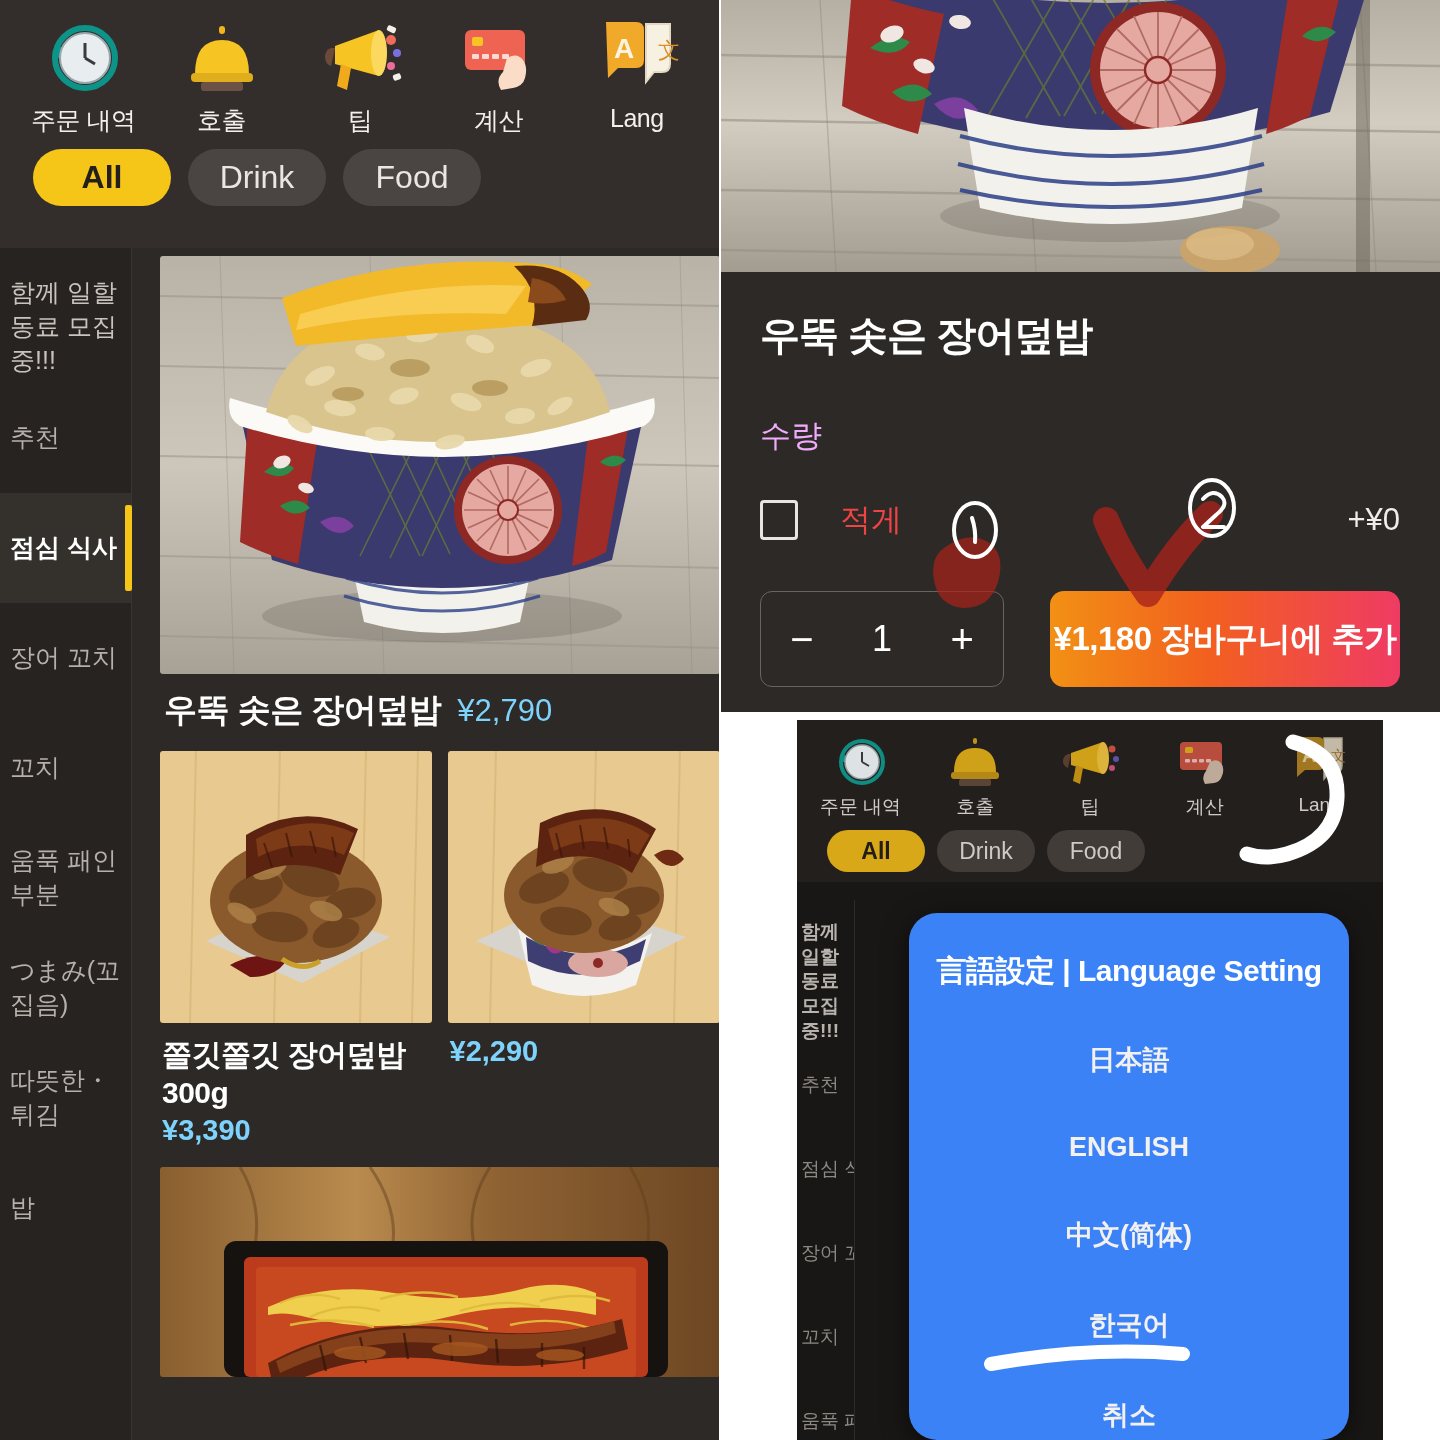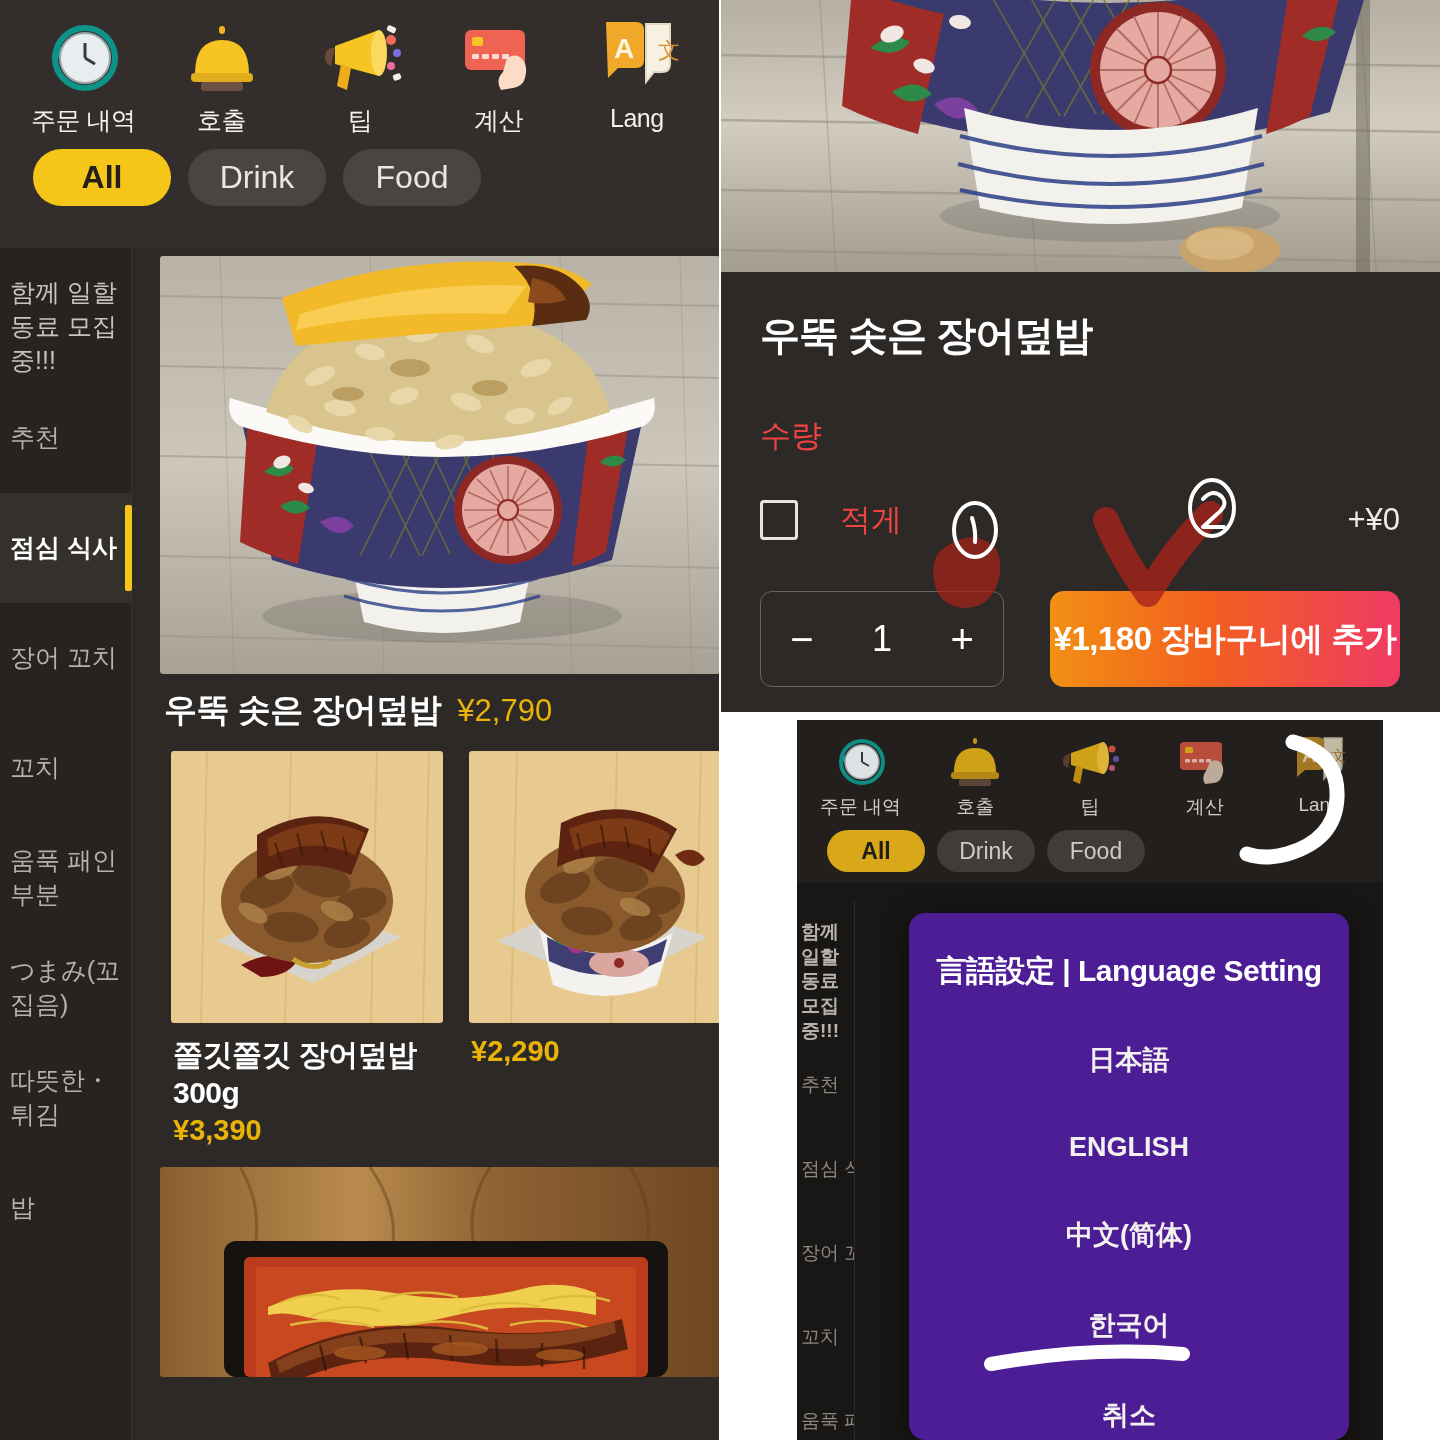--- a/index.html
+++ b/index.html
@@ -56,35 +56,35 @@
   }
 
   
   .content {
     position:absolute; left:132px; top:248px; width:588px; height:1192px;
     padding: 8px 0 0 28px; overflow:hidden;
   }
   .card-big { width:560px; }
   .titleline { margin: 14px 0 0 4px; display:flex; align-items:baseline; gap:16px; flex-wrap:wrap; }
   .pname { font-size:33px; font-weight:bold; color:#ffffff; letter-spacing:-0.5px;}
-  .pprice { font-size:31px; color:#eab308; }
+  .pprice { font-size:31px; color:#7dd3fc; }
   .row2 { display:flex; gap:15px; margin-top:18px; }
-  .card-sm { width:320px;margin-left:11px; }
+  .card-sm { width:320px; }
   .card-sm .pname { font-size:30px; display:block; }
   .card-sm .pprice { font-size:29px; display:block; margin-top:4px;font-weight:bold;}
 
   
   #panelB {
     position:absolute; left:720px; top:0; width:720px; height:712px;
     background:#2d2926; overflow:hidden;
   }
   .bhero { width:720px; height:272px; overflow:hidden; position:relative; }
   .bbody { padding: 36px 40px 0 40px; position:relative; height:440px;}
   .btitle { font-size:40px; font-weight:bold; color:#fff; letter-spacing:-1px;}
-  .bsub { font-size:31px; color:#ef4444; margin-top:52px;}
+  .bsub { font-size:31px; color:#f0abfc; margin-top:52px;}
   .optrow { display:flex; align-items:center; margin-top:42px;}
   .cbox { width:38px; height:40px; border:3px solid #e8e5e2; border-radius:4px;}
   .optname { font-size:31px; color:#ef4444; margin-left:42px;}
   .optprice { margin-left:auto; font-size:31px; color:#efedeb;}
   .actionrow { display:flex; align-items:center; margin-top:50px; gap:46px;}
   .stepper {
     width:244px; height:96px; border:1px solid #6a6460; border-radius:12px;
     display:flex; align-items:center; justify-content:space-around;
     color:#fff; font-size:36px;
   }
@@ -123,21 +123,21 @@
   .c-sidebar {
     position:absolute; left:0; top:180px; width:58px; bottom:0;
     border-right:1px solid #2e2a27;
   }
   .c-cat { font-size:19px; color:#8d8782; padding:0 4px; display:flex;
            align-items:center; min-height:84px; overflow:hidden; white-space:nowrap;}
   .c-cat.first { color:#b9b3ae; font-weight:bold; min-height:104px; line-height:1.3;
                  white-space:normal; align-items:flex-start; padding-top:20px;}
   .dialog {
     position:absolute; left:112px; top:193px; width:440px; height:527px;
-    background:#4c1d95; border-radius:16px;
+    background:#3b82f6; border-radius:28px;
     box-shadow:0 6px 26px rgba(0,0,0,.55);
     display:flex; flex-direction:column; align-items:center;
     padding-top:38px;
   }
   .dlg-title { font-size:30px; font-weight:bold; color:#fff; letter-spacing:-0.5px;}
   .dlg-opt { font-size:27px; font-weight:bold; color:#f3f1ef; }
   .dlg-opt.sp1 { margin-top:50px; }
   .dlg-opt.sp  { margin-top:54px; }
   .dlg-cancel { font-size:27px; font-weight:bold; color:#f3f1ef; margin-top:54px;}
 

